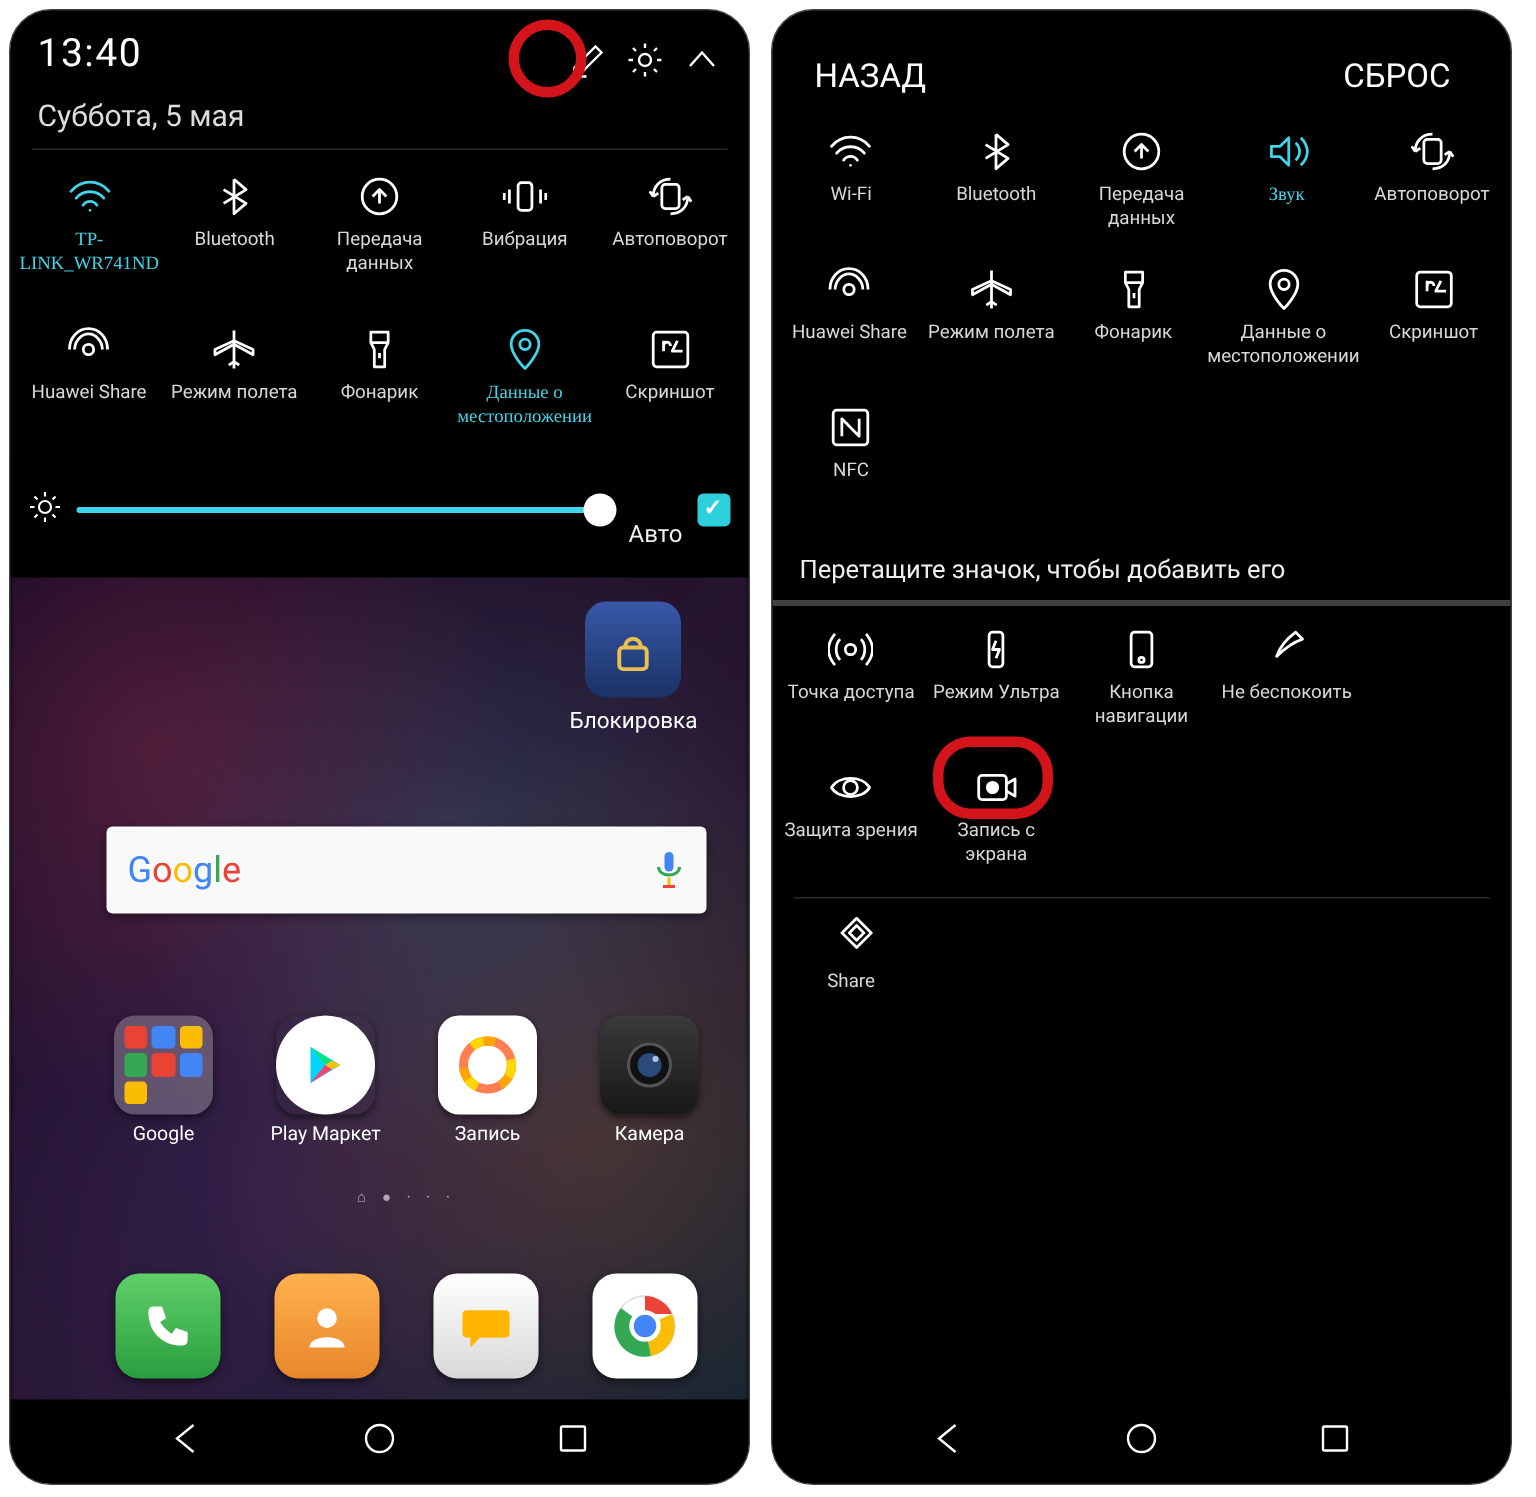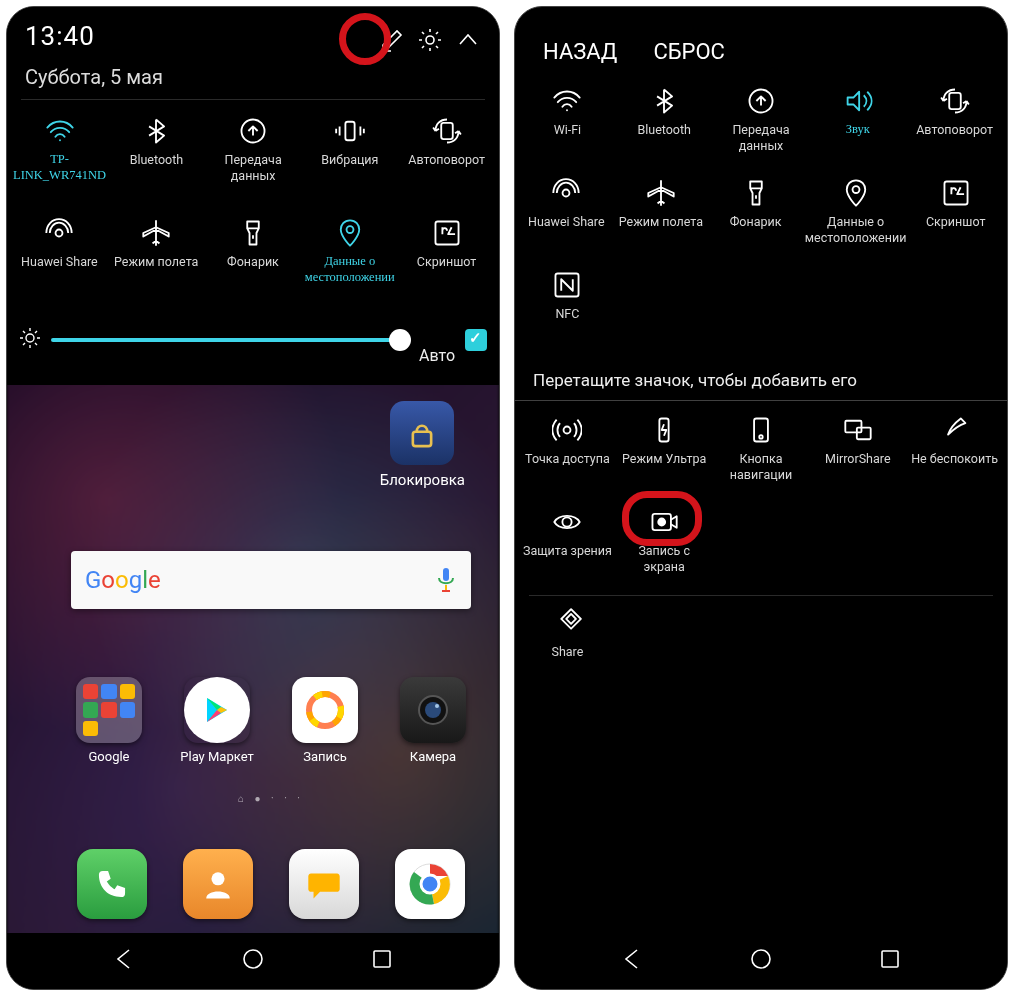--- a/index.html
+++ b/index.html
@@ -197,37 +197,38 @@
     display: flex;
     align-items: center;
     justify-content: space-evenly;
     z-index: 50;
   }
   .nav-btn svg { width: 24px; height: 24px; stroke: #fff; fill: none; stroke-width: 1.6; }
 
   
   .edit-header {
     display: flex;
-    padding: 32px 24px 14px 28px;
+    justify-content: space-between;
+    padding: 32px 40px 14px 28px;
     font-size: 22px;
     font-weight: 400;
     gap: 36px;
   }
   .edit-tiles {
     display: grid;
     grid-template-columns: repeat(5, 1fr);
     padding: 0 4px 6px 4px;
     row-gap: 15px;
   }
   .single-col { grid-template-columns: repeat(5, 1fr); }
   .hint {
     padding: 16px 18px 10px 18px;
     font-size: 17px;
     color: #eee;
-    border-bottom: 1px solid #404040;
+    border-bottom: 4px solid #404040;
   }
   .red-circle-2 {
     position: absolute;
     width: 80px; height: 55px;
     border: 7px solid #d4141b;
     border-radius: 25px;
     top: 484px; left: 107px;
     pointer-events: none;
     z-index: 50;
   }
@@ -716,28 +717,20 @@
         <div class="ico">
      <svg viewBox="0 0 26 26" width="30" height="30" stroke="#fff" fill="none" stroke-width="1.6" stroke-linejoin="round">
             <use href="#i-nav-key"></use>
           </svg>
    </div>
         <div class="lbl">Кнопка навигации</div>
       </div>
       <div class="tile short">
         <div class="ico">
      <svg viewBox="0 0 26 26" width="30" height="30" stroke="#fff" fill="none" stroke-width="1.6" stroke-linejoin="round">
-            <use href="#i-mirrorshare"></use>
-          </svg>
-   </div>
-        <div class="lbl">MirrorShare</div>
-      </div>
-      <div class="tile short">
-        <div class="ico">
-     <svg viewBox="0 0 26 26" width="30" height="30" stroke="#fff" fill="none" stroke-width="1.6" stroke-linejoin="round">
             <use href="#i-dnd"></use>
           </svg>
    </div>
         <div class="lbl">Не беспокоить</div>
       </div>
     </div>
   <div class="edit-tiles" id="right-extra-2">
       <div class="tile short">
         <div class="ico">
      <svg viewBox="0 0 26 26" width="30" height="30" stroke="#fff" fill="none" stroke-width="1.6" stroke-linejoin="round">

